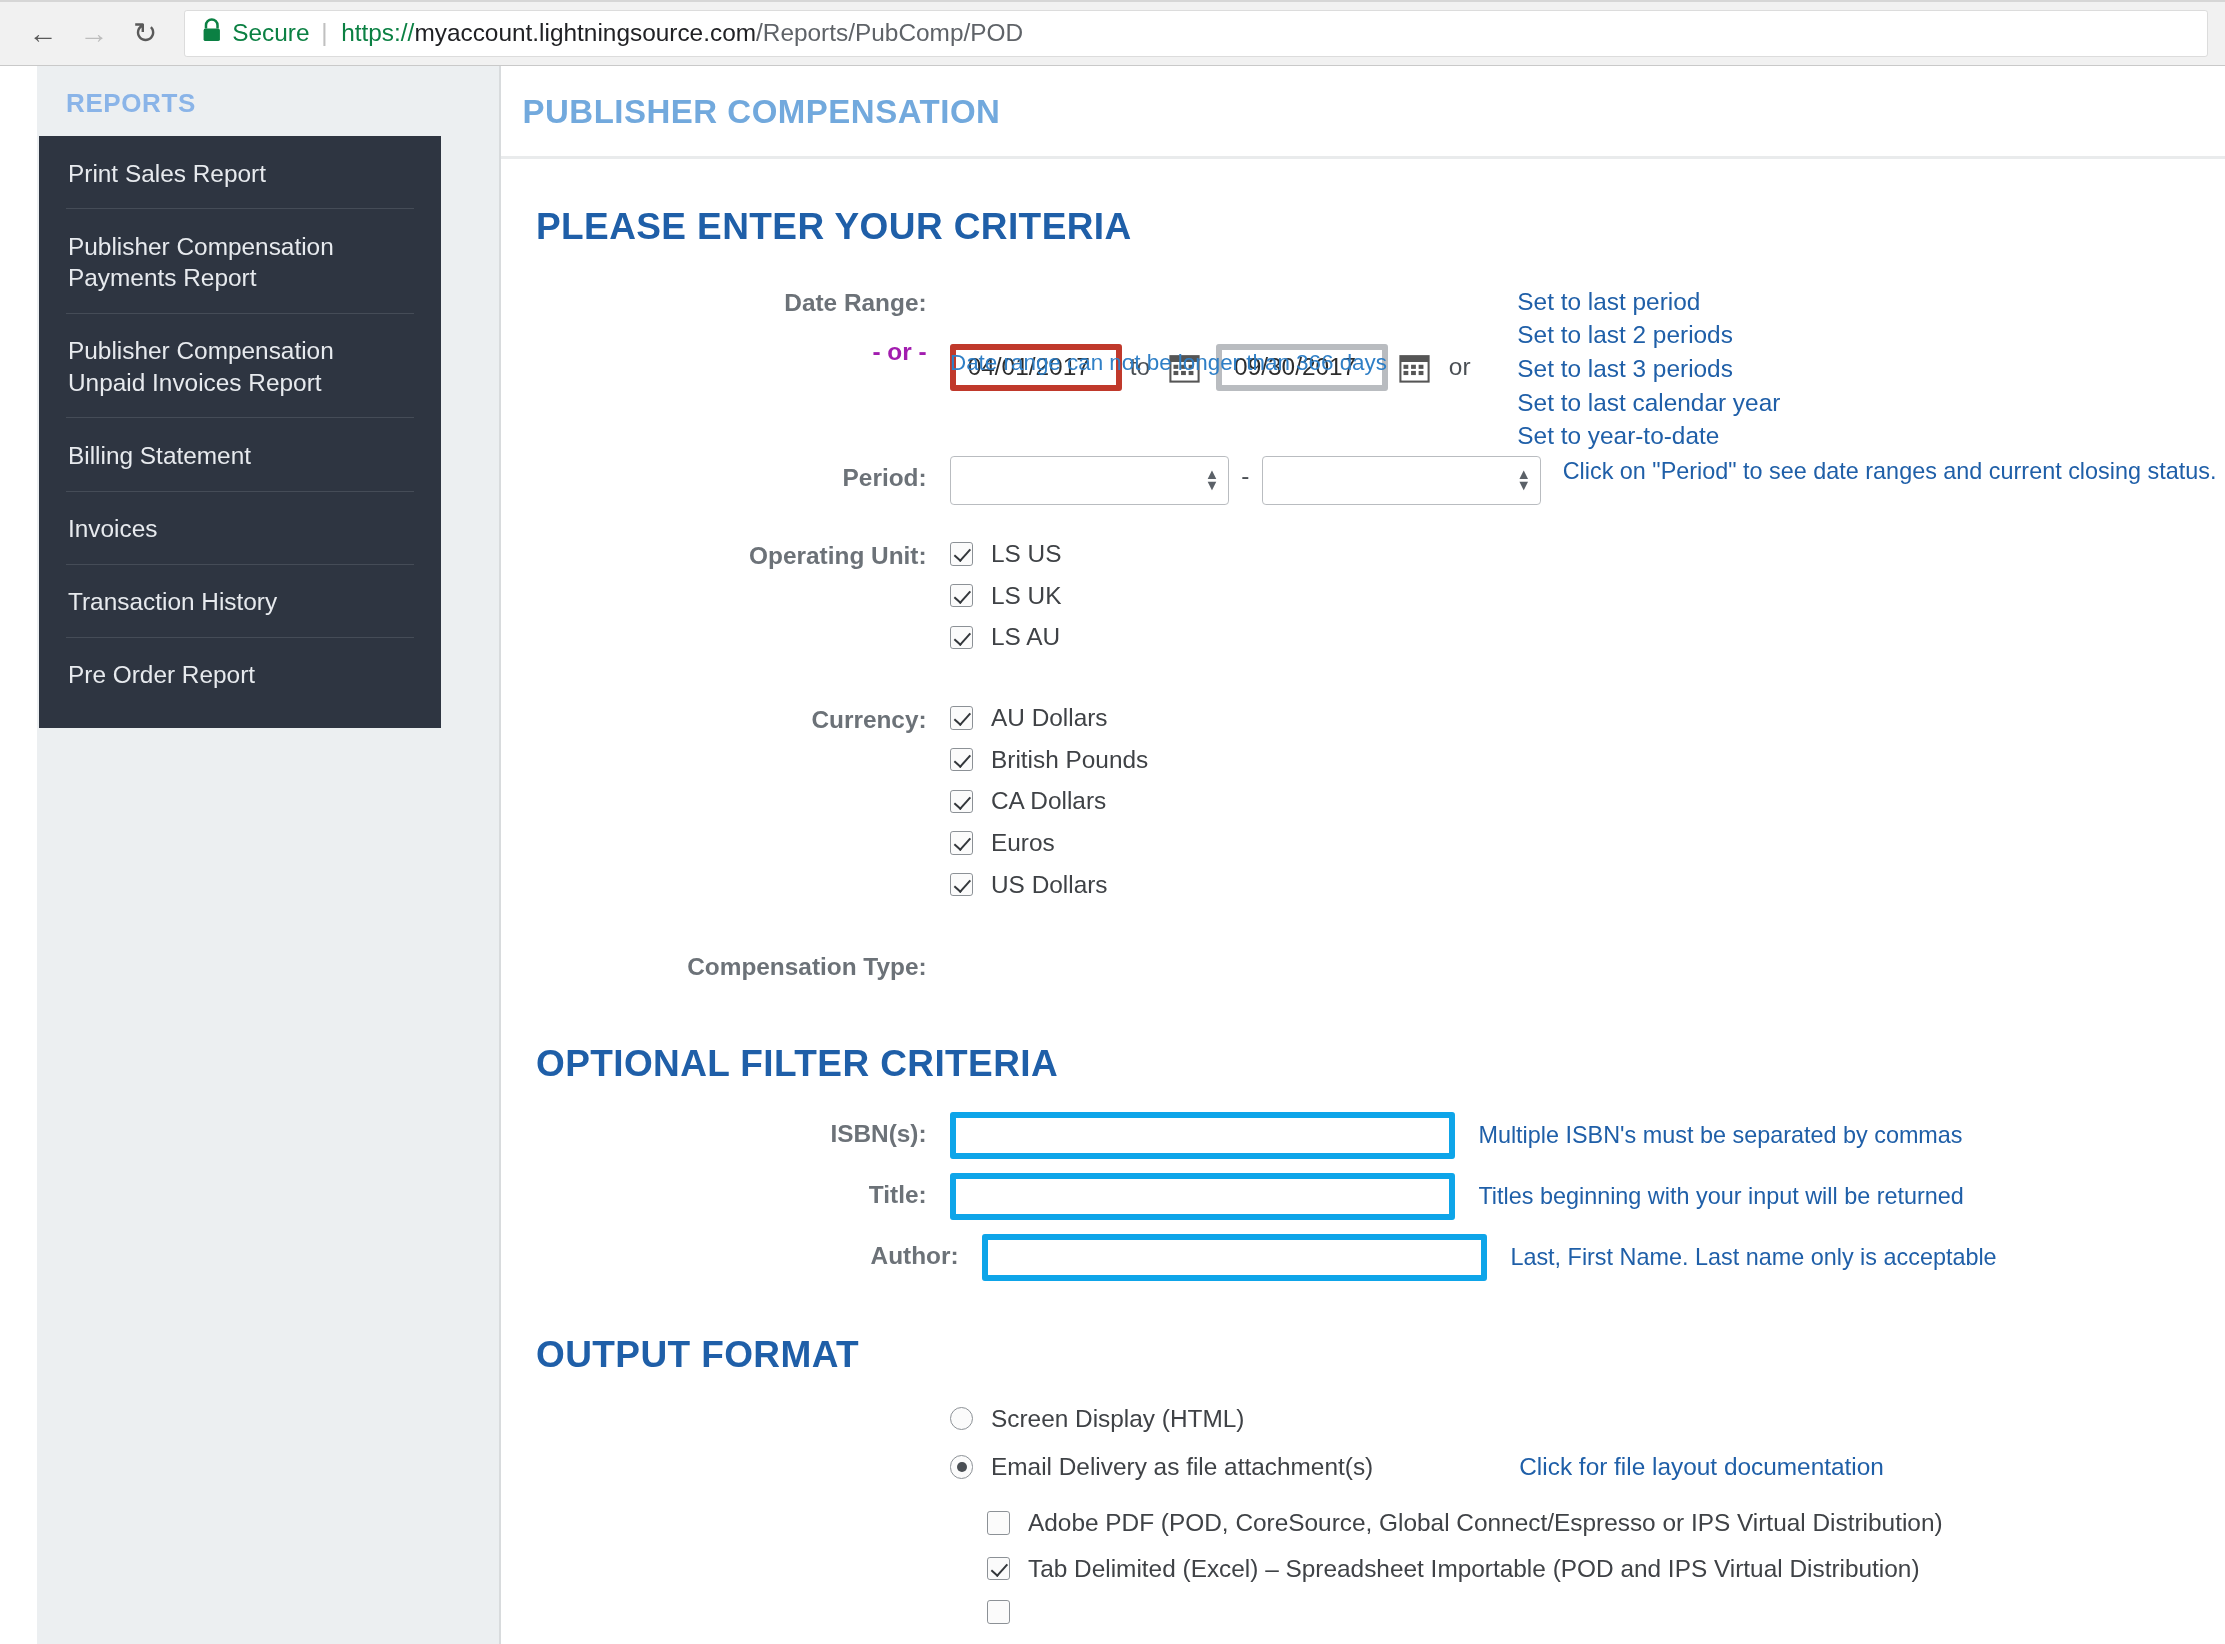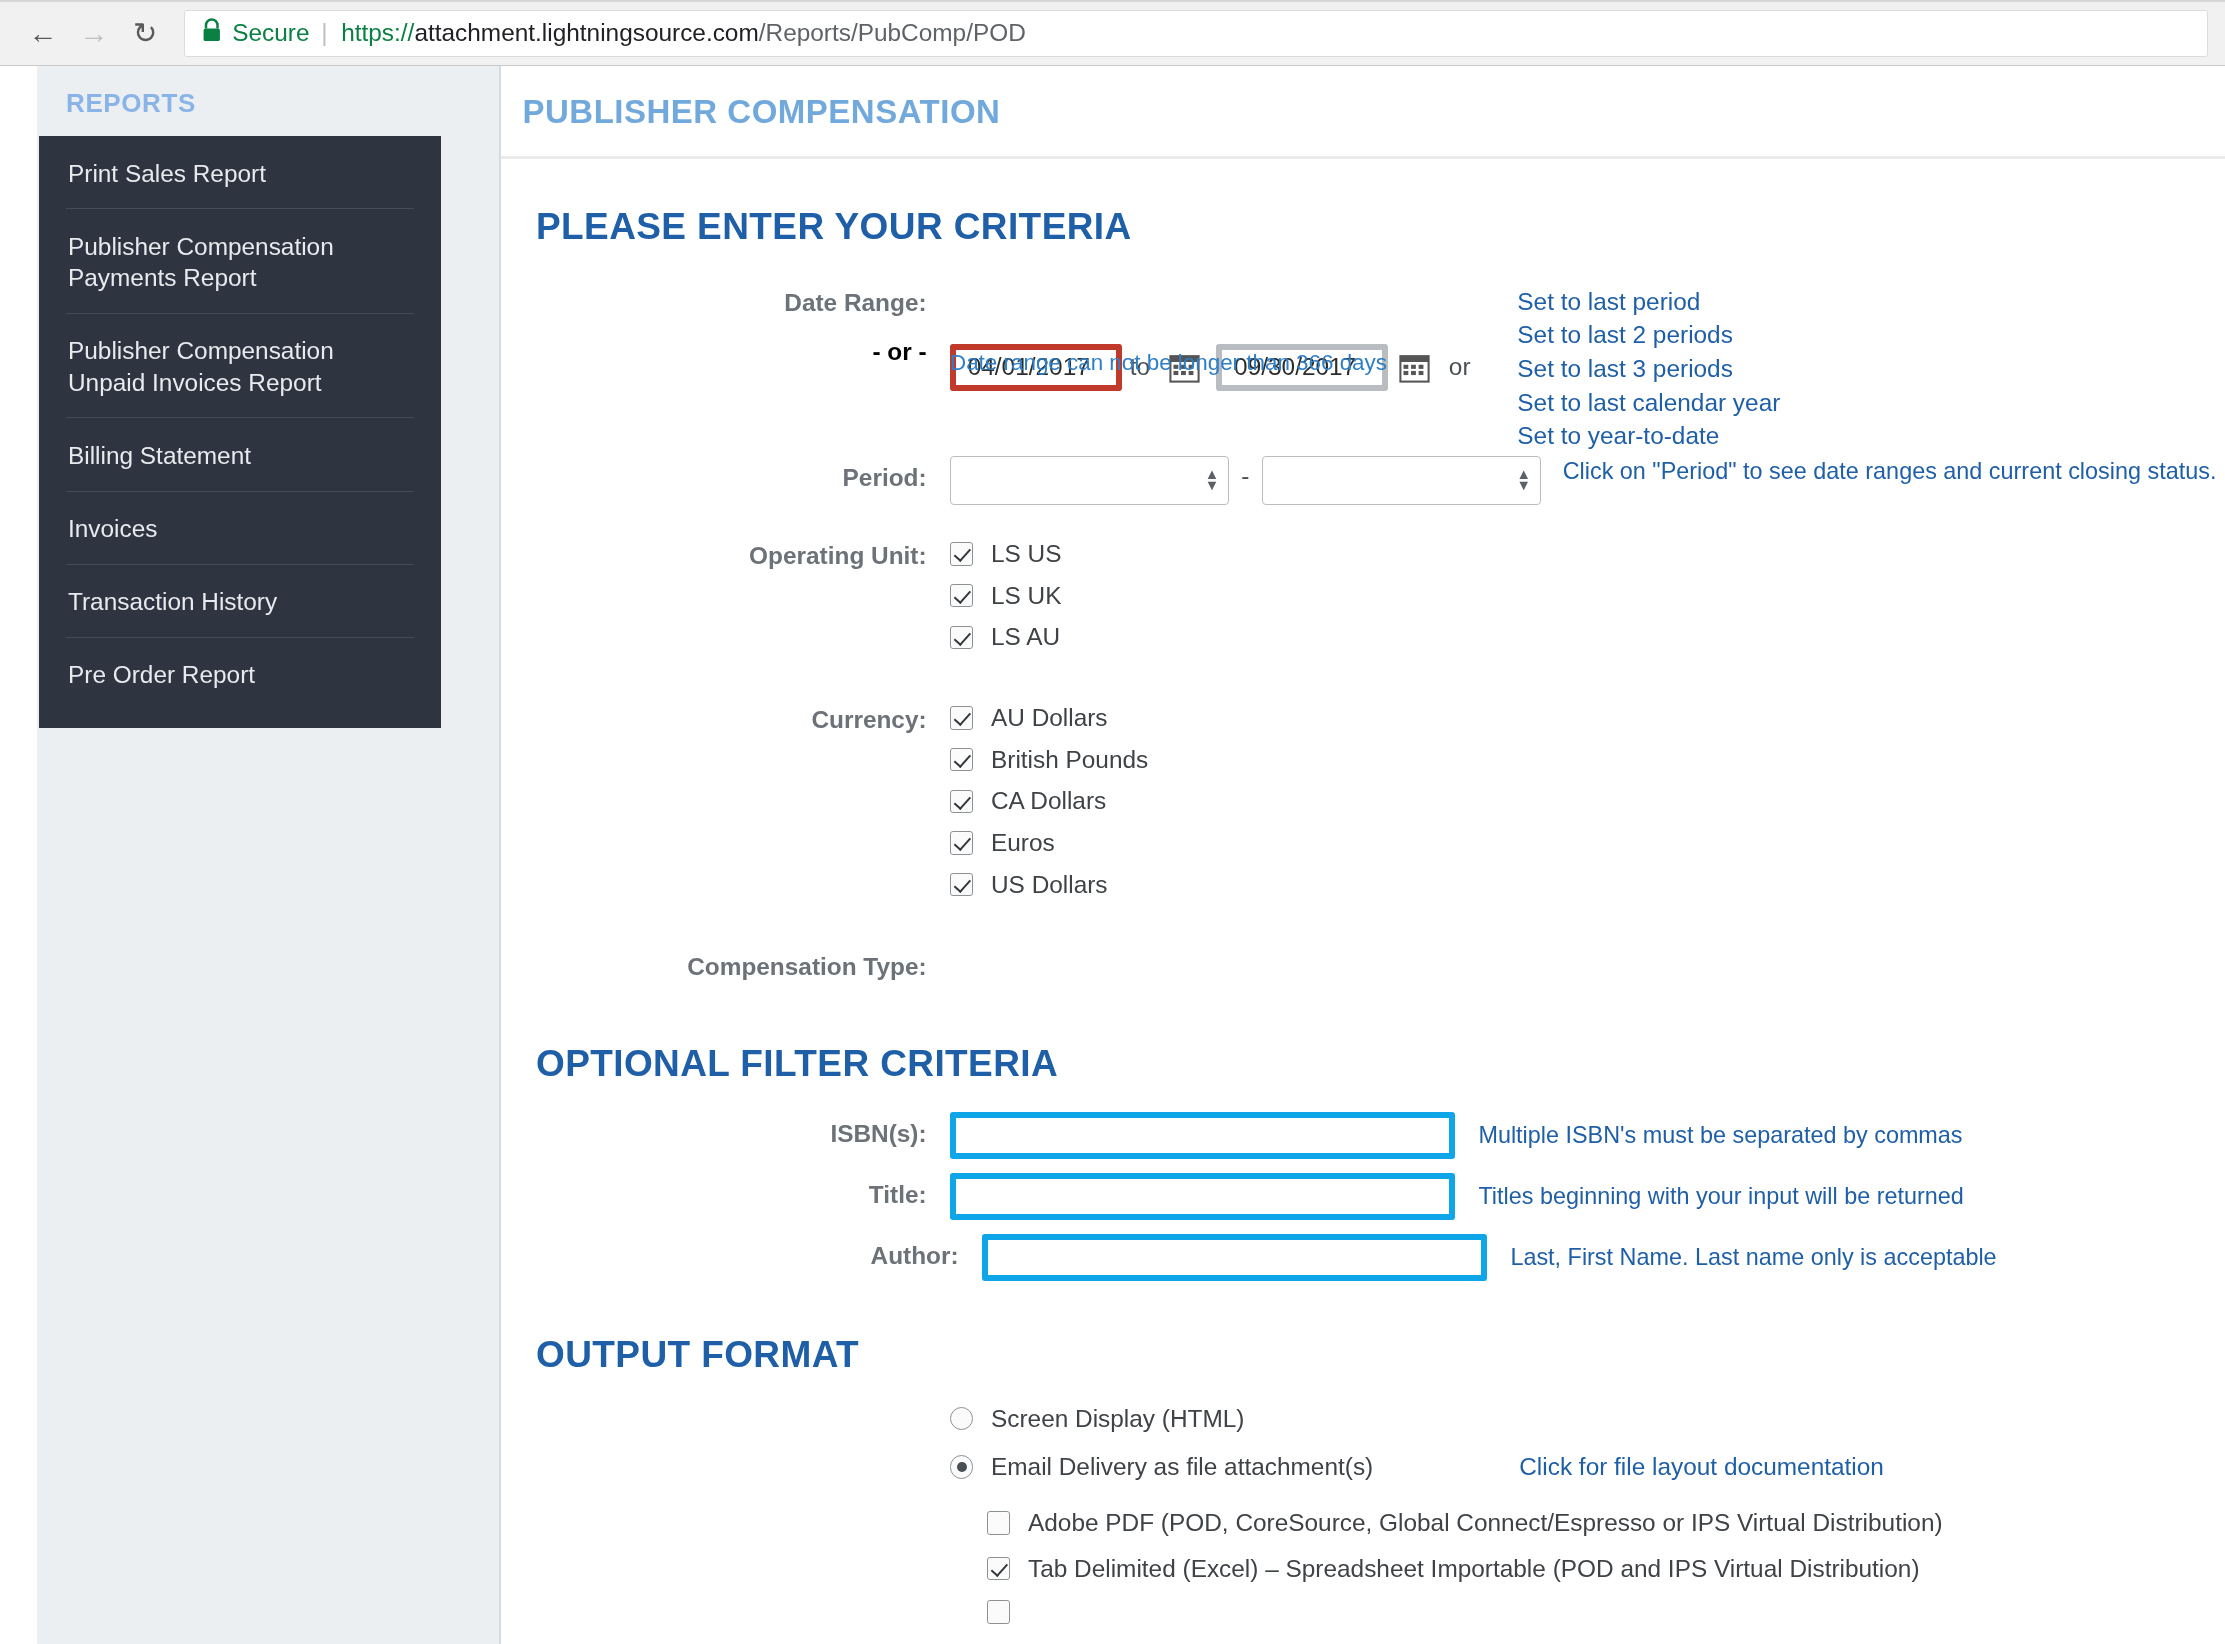--- a/index.html
+++ b/index.html
@@ -199,21 +199,21 @@
   }
   .hint-red {
     color: #2f7fc6;
     font-size: 22.4px;
     margin-top: 11.7px;
   }
   .or-label {
     width: 449px;
     text-align: right;
     padding-right: 23.4px;
-    color: #000000;
+    color: #a21caf;
     font-size: 24.4px;
     font-weight: bold;
   }
   .links-col {
     margin-left: 39px;
     padding-top: 3.9px;
   }
   .blue-link {
     display: block;
     color: #1f5fa8;
@@ -321,21 +321,21 @@
     <div class="omnibox">
       <span class="lock-icon">
         <svg width="21.5" height="25" viewBox="0 0 22 26">
           <path d="M5 11V7.5a6 6 0 0 1 12 0V11" fill="none" stroke="#0b8043" stroke-width="2.6"></path>
           <rect x="2.5" y="11" width="17" height="13" rx="2" fill="#0b8043"></rect>
         </svg>
       </span>
       <span class="secure-label">Secure</span>
       <span class="url-sep">|</span>
       <span class="url-scheme">https://</span>
-        <span class="url-host">attachment.lightningsource.com</span>
+        <span class="url-host">myaccount.lightningsource.com</span>
         <span class="url-path">/Reports/PubComp/POD</span>
     </div>
   </div>
 </div>
 
 <div class="page">
   <div class="gutter"></div>
   <div class="leftcol"></div>
   <div class="content-divider"></div>
 

